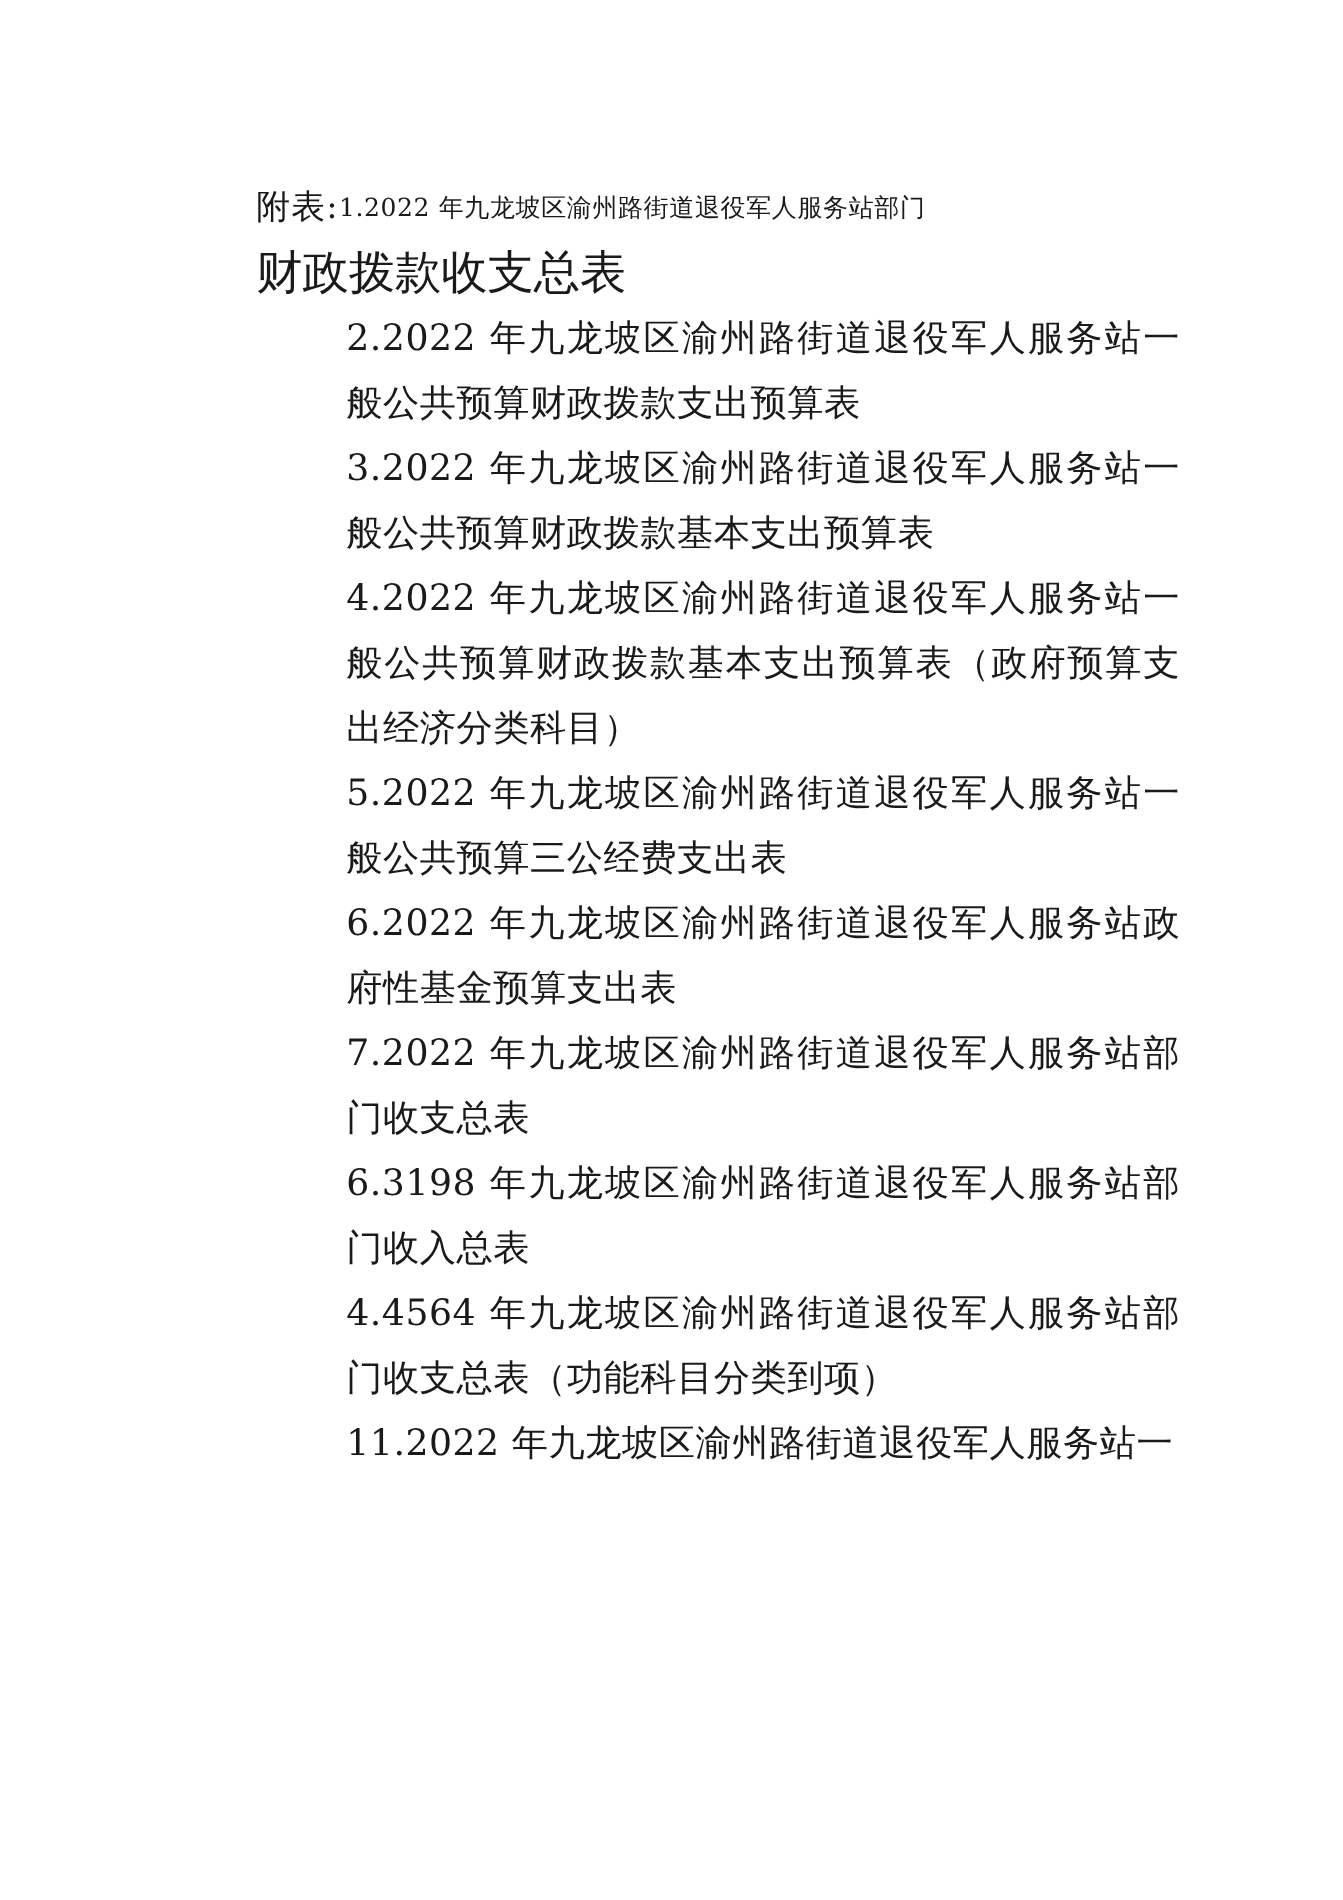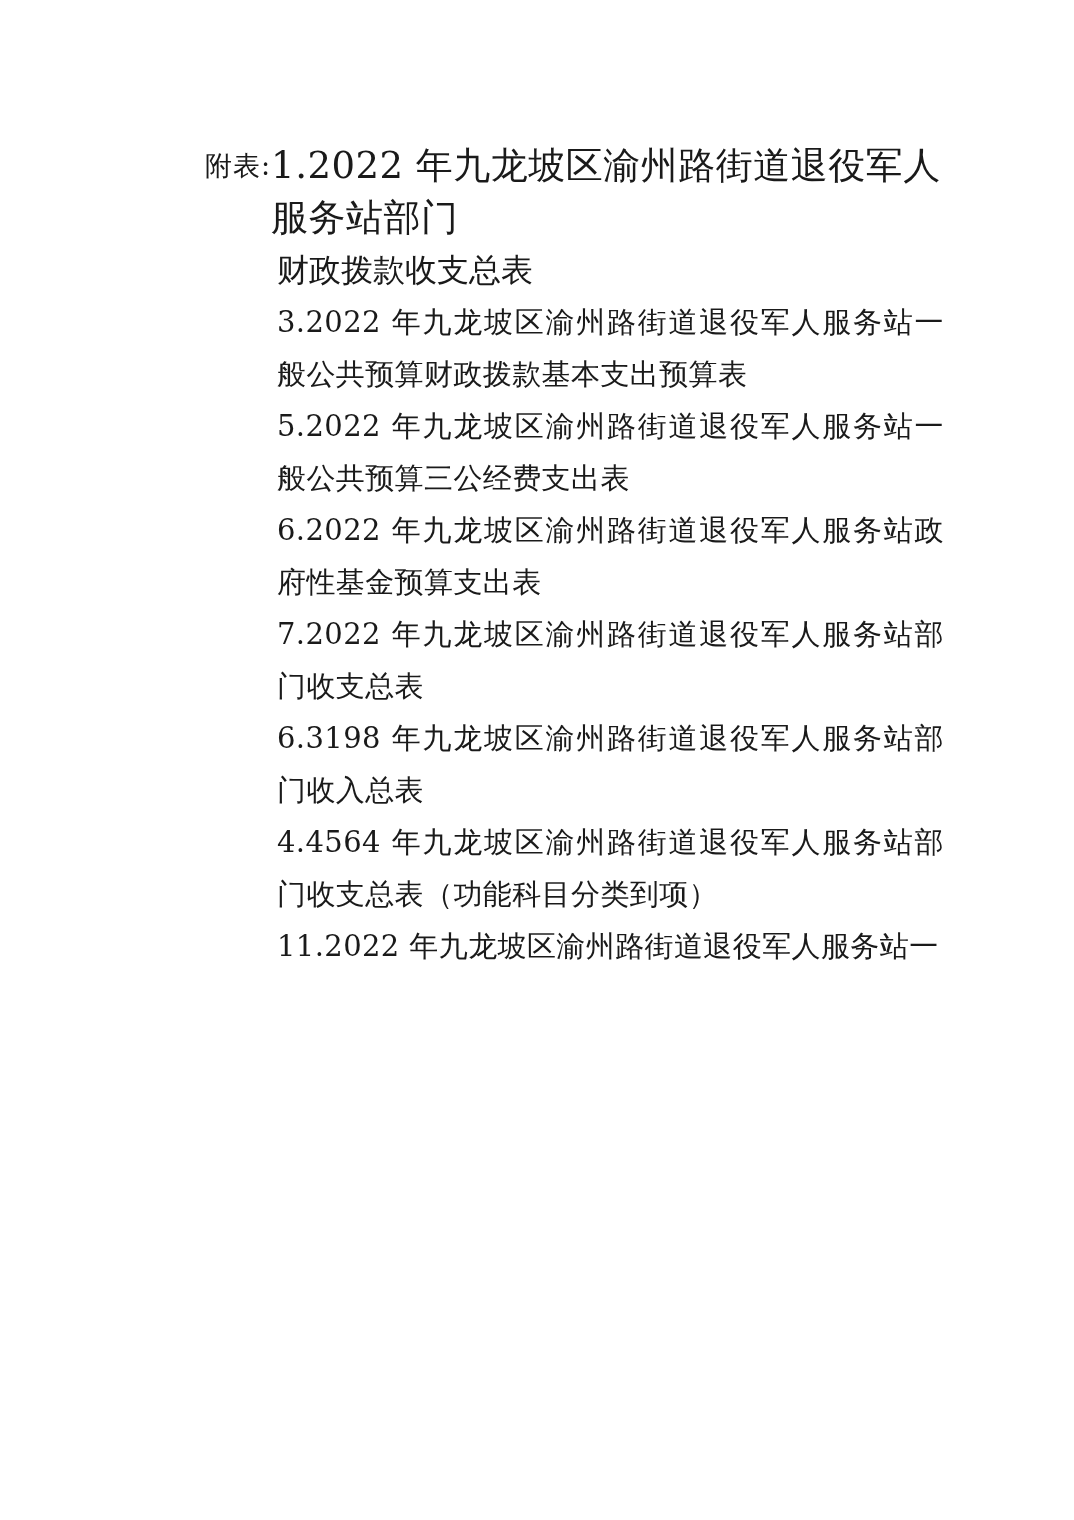--- a/index.html
+++ b/index.html
@@ -33,51 +33,52 @@
     letter-spacing: 0.5px;
   }
   .label {
     flex: 0 0 auto;
     font-size: 27px;
     letter-spacing: 1px;
     white-space: nowrap;
   }
   .first-text {
     flex: 1 1 auto;
-    font-size: 37px;
+    font-size: 20px;
     line-height: 52px;
   }
   .item {
     font-size: 29px;
     line-height: 52px;
     letter-spacing: 0.4px;
     margin-left: 72px;
     text-align: justify;
     text-justify: inter-character;
   }
   .indent-sub {
-    margin-left: 72px;
-    font-size: 32px;
+    font-size: 37px;
     line-height: 52px;
   }
 </style>
 </head>
 <body>
 
 <div class="page">
 
   <div class="attach-block">
 
     <div class="first-line">
       <span class="label">附表:</span>
       <span class="first-text">1.2022 年九龙坡区渝州路街道退役军人服务站部门</span>
     </div>
     <div class="indent-sub">财政拨款收支总表</div>
 
+    <div class="item">2.2022 年九龙坡区渝州路街道退役军人服务站一般公共预算财政拨款支出预算表</div>
     <div class="item">3.2022 年九龙坡区渝州路街道退役军人服务站一般公共预算财政拨款基本支出预算表</div>
+    <div class="item">4.2022 年九龙坡区渝州路街道退役军人服务站一般公共预算财政拨款基本支出预算表（政府预算支出经济分类科目）</div>
     <div class="item">5.2022 年九龙坡区渝州路街道退役军人服务站一般公共预算三公经费支出表</div>
     <div class="item">6.2022 年九龙坡区渝州路街道退役军人服务站政府性基金预算支出表</div>
     <div class="item">7.2022 年九龙坡区渝州路街道退役军人服务站部门收支总表</div>
     <div class="item">6.3198 年九龙坡区渝州路街道退役军人服务站部门收入总表</div>
     <div class="item">4.4564 年九龙坡区渝州路街道退役军人服务站部门收支总表（功能科目分类到项）</div>
     <div class="item">11.2022 年九龙坡区渝州路街道退役军人服务站一</div>
 
   </div>
 
 </div>

